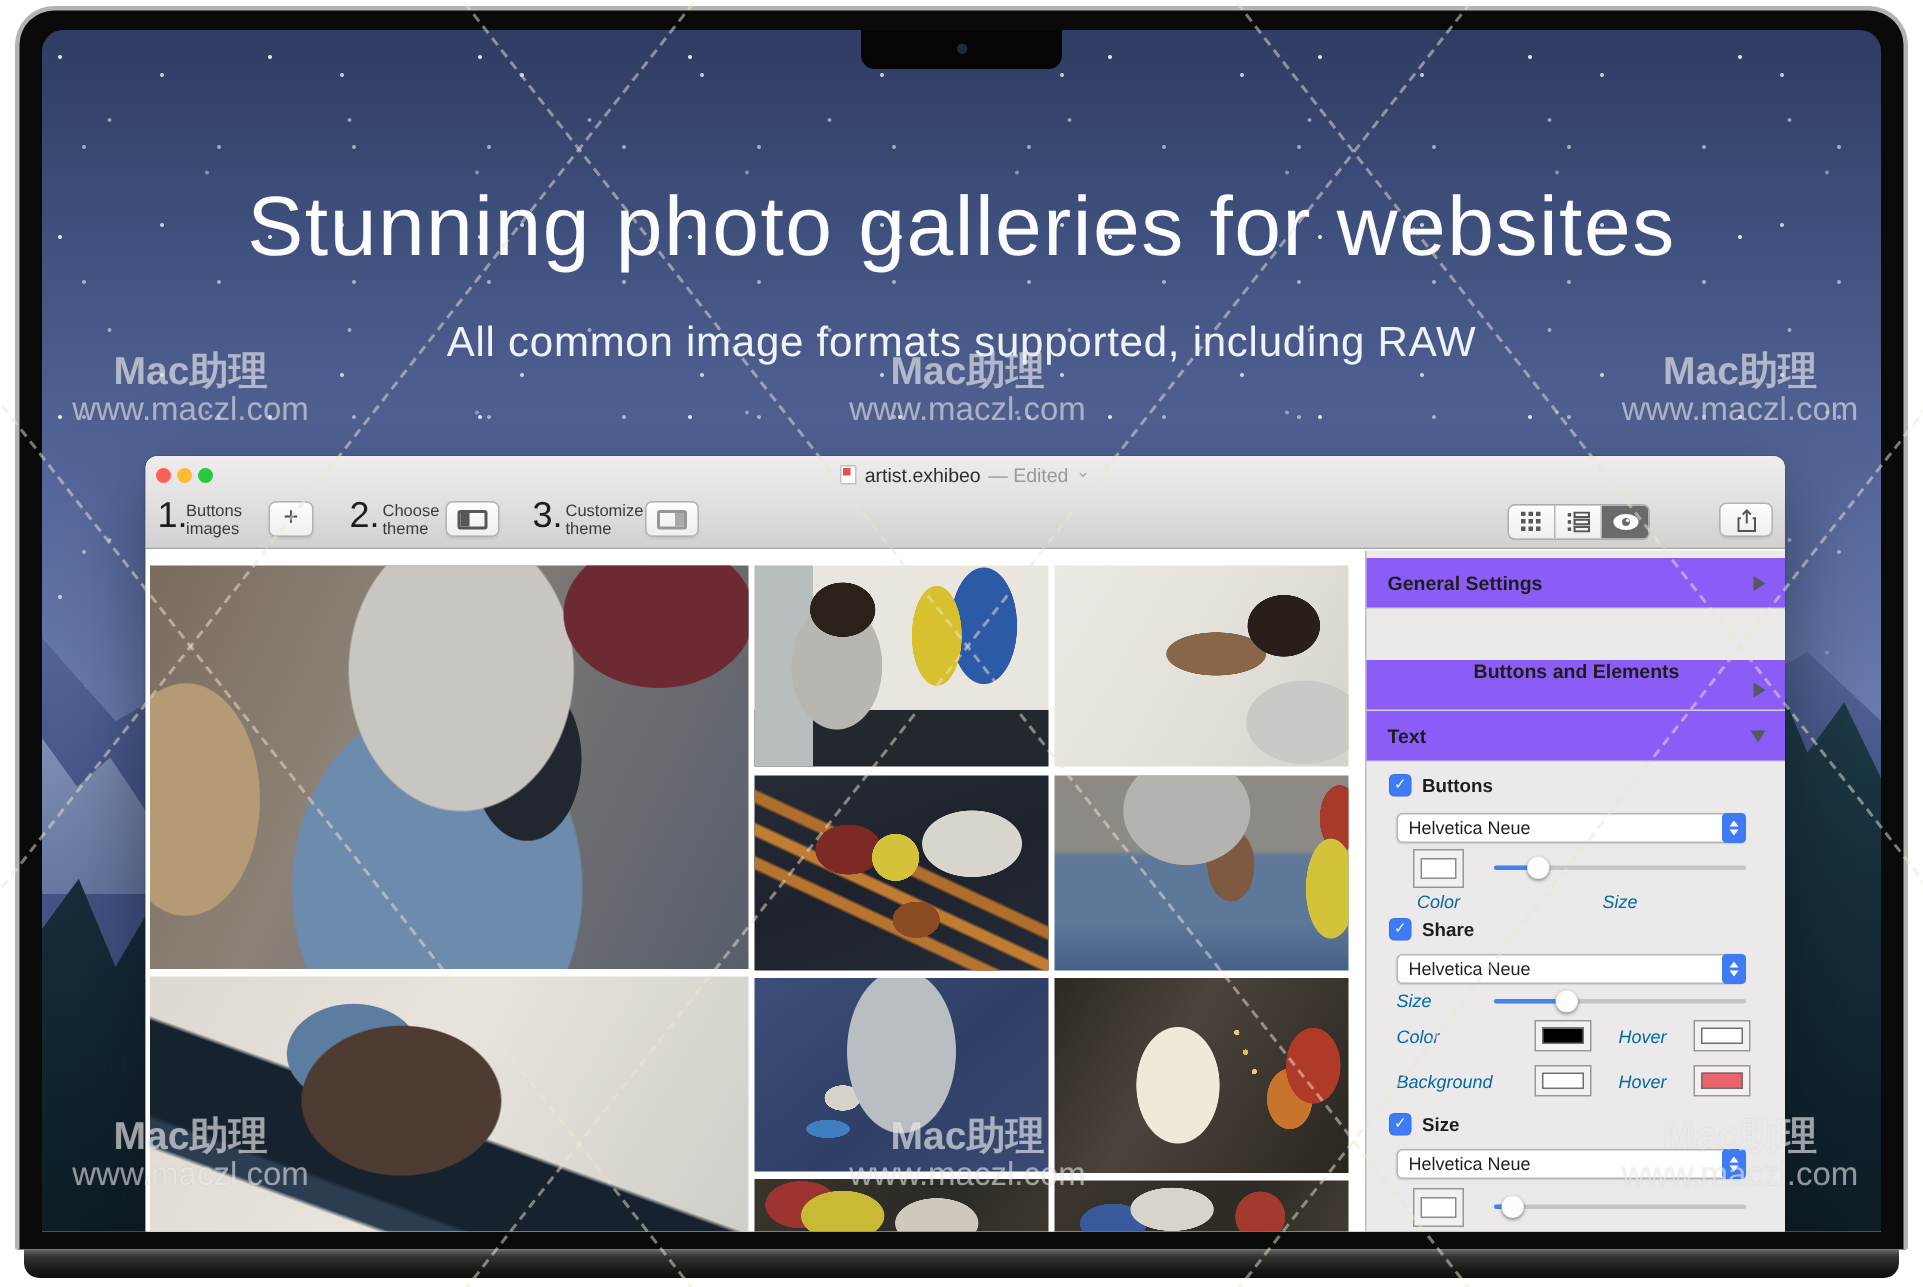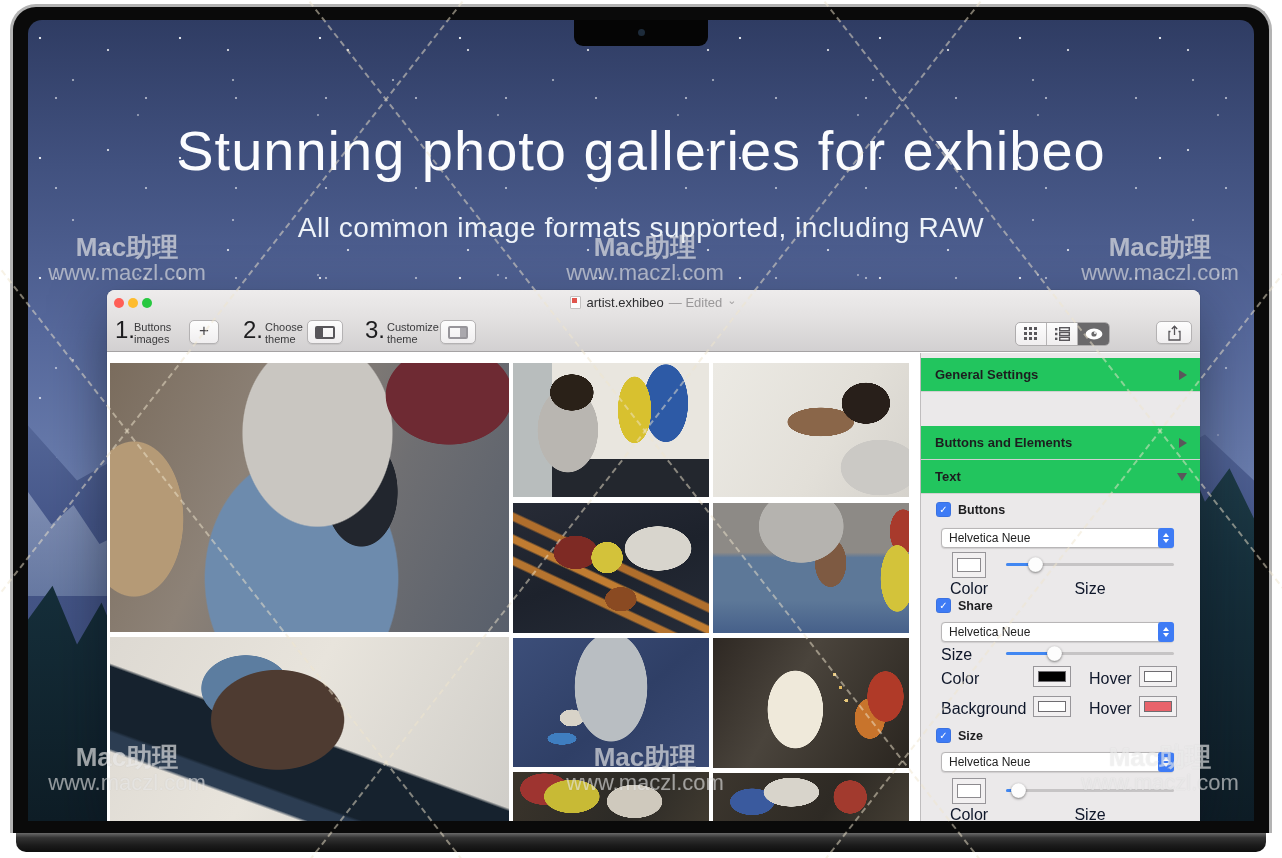--- a/index.html
+++ b/index.html
@@ -135,21 +135,21 @@
     linear-gradient(120deg,#2e2823 0%,#4a443c 40%,#2a251f 100%);}
   .ph10{background:radial-gradient(50px 26px at 40% 40%,#d8d4cb 0 55%,transparent 56%),
     radial-gradient(30px 30px at 70% 50%,#a23a2e 0 55%,transparent 56%),
     radial-gradient(40px 24px at 20% 60%,#3a5a9e 0 55%,transparent 56%),
     linear-gradient(120deg,#3c362e 0%,#2e2a24 60%,#443e34 100%);}
 
   
   .sidebar{position:absolute;left:813px;top:63px;width:280px;height:468px;background:#ebe9ea;
     border-left:1px solid #bfbdbe;}
   .sec-row{position:absolute;left:0;width:280px;height:34px;display:flex;align-items:center;
-    padding:0 14px;border-bottom:1px solid #d2d0d1;background:#22c55e;
+    padding:0 14px;border-bottom:1px solid #d2d0d1;background:#8b5cf6;
     font-weight:700;font-size:13px;color:#1d1d1f;}
   .tri-r{width:0;height:0;border-left:8px solid #59575b;border-top:5px solid transparent;border-bottom:5px solid transparent;margin-left:auto;}
   .tri-d{width:0;height:0;border-top:8px solid #59575b;border-left:5px solid transparent;border-right:5px solid transparent;margin-left:auto;}
 
   .checkbox{position:absolute;width:15px;height:15px;border-radius:3.5px;color:#fff;
     display:flex;align-items:center;justify-content:center;font-size:10px;font-weight:700;
     box-shadow:inset 0 0 0 .5px rgba(0,0,0,.15);}
   .chk-lbl{position:absolute;font-size:12.5px;font-weight:700;color:#1d1d1f;}
   .select{position:absolute;height:20px;background:#fff;border:1px solid #b8b6b7;border-radius:4px;
     display:flex;align-items:center;justify-content:space-between;font-size:12px;color:#222;
@@ -158,21 +158,21 @@
     display:flex;flex-direction:column;align-items:center;justify-content:center;gap:2px;}
   .car-u{width:0;height:0;border-bottom:4px solid #fff;border-left:3.5px solid transparent;border-right:3.5px solid transparent;}
   .car-d{width:0;height:0;border-top:4px solid #fff;border-left:3.5px solid transparent;border-right:3.5px solid transparent;}
   .well{position:absolute;width:34px;height:26px;background:#f2f0f1;border:1px solid #98969a;
     display:flex;align-items:center;justify-content:center;}
   .well i{display:block;width:24px;height:14px;border:1px solid #8c8a8e;}
   .track{position:absolute;height:3px;background:#c6c4c5;border-radius:2px;}
   .fill{position:absolute;left:0;top:0;height:3px;border-radius:2px;}
   .thumb{position:absolute;right:-7px;top:-6px;width:15px;height:15px;background:#fdfdfd;border-radius:50%;
     box-shadow:0 1px 2.5px rgba(0,0,0,.45),inset 0 0 0 .5px rgba(0,0,0,.08);}
-  .lbl{position:absolute;font-size:16px;color:#0f172a;}
+  .lbl{position:absolute;font-size:12px;color:#0369a1;font-style:italic;}
   .lbl-c{text-align:center;}
   .swf{position:absolute;width:38px;height:21px;background:#f2f0f1;border:1px solid #98969a;
     display:flex;align-items:center;justify-content:center;}
   .swf i{display:block;width:28px;height:11px;border:1px solid #6f6d71;}
 
   
   .overlay{position:absolute;left:0;top:0;width:1282px;height:858px;z-index:50;pointer-events:none;}
   .wm-big{position:absolute;width:260px;text-align:center;font-size:26px;font-weight:700;
     color:rgba(255,255,255,.55);text-shadow:0 0 1px rgba(120,120,120,.25);}
   .wm-small{position:absolute;width:260px;text-align:center;font-size:22px;font-weight:400;
@@ -186,24 +186,24 @@
 
   <div class="laptop-body"></div>
   <div class="laptop-base"></div>
 
   <div class="screen">
     <div class="stars"></div>
     <div class="mtn"></div>
     <div class="snow"></div>
     <div class="trees"></div>
 
-    <div class="hero-title">Stunning photo galleries for exhibeo</div>
+    <div class="hero-title">Stunning photo galleries for websites</div>
     <div class="hero-sub">All common image formats supported, including RAW</div>
 
-    <div class="win" style="left:69px;top:270px;margin-left:10px;">
+    <div class="win" style="left:69px;top:284px;">
 
       <div class="win-header">
 
         <span class="tl" style="left: 7px; background: rgb(255, 95, 87);"></span>
         <span class="tl" style="left: 21px; background: rgb(254, 188, 46);"></span>
         <span class="tl" style="left: 35px; background: rgb(40, 200, 64);"></span>
 
         <div class="win-title">
           <span class="doc-icon">
               <i></i>
@@ -305,21 +305,21 @@
         <div class="photo ph8" style="left:606px;top:150px;width:196px;height:130px;"></div>
         <div class="photo ph9" style="left:606px;top:285px;width:196px;height:130px;"></div>
         <div class="photo ph10" style="left:606px;top:420px;width:196px;height:48px;"></div>
       </div>
 
       <div class="sidebar">
         <div class="sec-row" style="top:5px;">
           <span>General Settings</span>
           <span class="tri-r"></span>
         </div>
-        <div class="sec-row" style="top:73px;">
+        <div class="sec-row" style="top:73px;flex-direction:column;">
           <span>Buttons and Elements</span>
           <span class="tri-r"></span>
         </div>
         <div class="sec-row" style="top:107px;justify-content:center;">
           <span>Text</span>
           <span class="tri-d"></span>
         </div>
 
         <span class="checkbox" style="left: 15px; top: 149px; background: rgb(62, 123, 245);">✓</span>
         <span class="chk-lbl" style="left:37px;top:150px;">Buttons</span>

